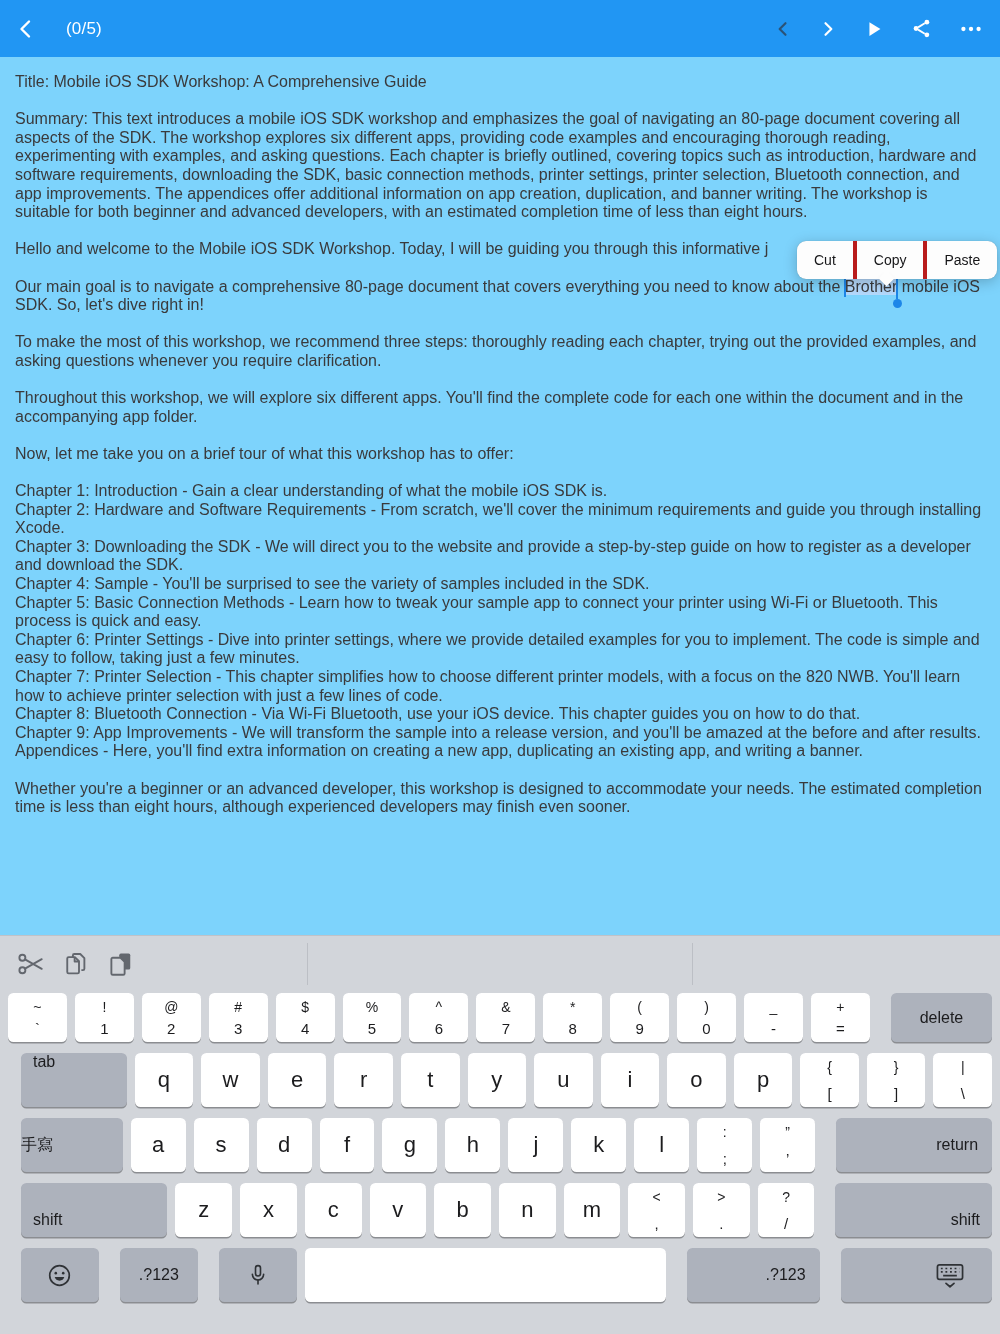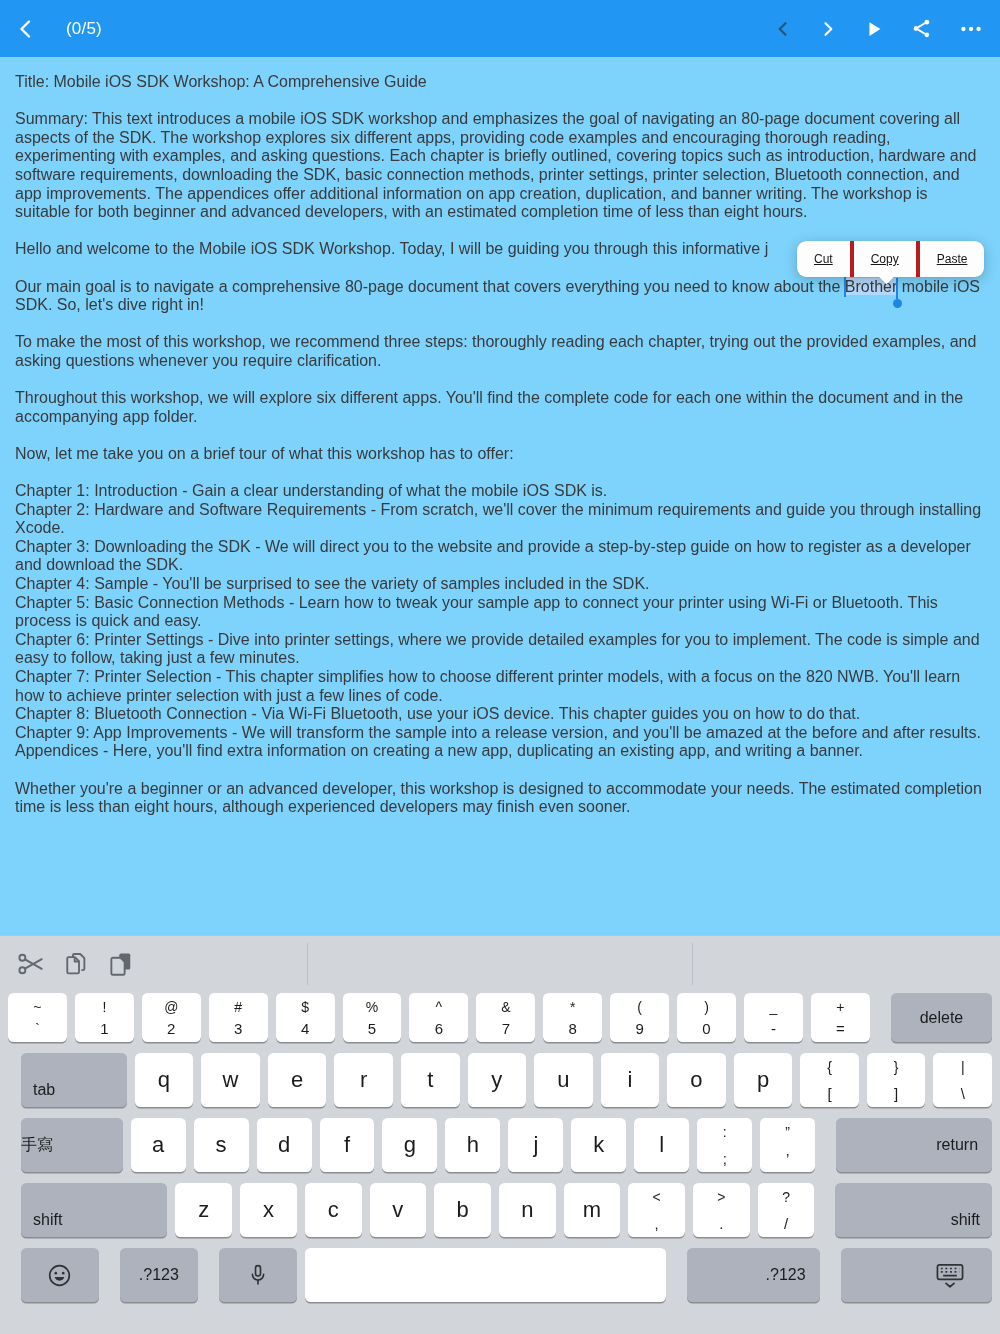--- a/index.html
+++ b/index.html
@@ -40,22 +40,22 @@
   
   .ctx{
     position:absolute;top:184px;left:797px;display:flex;background:#fdfdfd;border-radius:9px;
     box-shadow:0 3px 14px rgba(0,0,0,.22),0 0 1px rgba(0,0,0,.25);z-index:5;
   }
   .ctx::after{
     content:"";position:absolute;bottom:-5px;left:84px;width:11px;height:11px;background:#fdfdfd;
     transform:rotate(45deg);box-shadow:3px 3px 6px rgba(0,0,0,.08);
   }
   .ctx button{
-    background:none;border:none;font-family:inherit;font-size:12px;color:#161618;
-    padding:11px 17px;cursor:pointer;position:relative;z-index:2;text-decoration:underline;
+    background:none;border:none;font-family:inherit;font-size:14px;color:#161618;
+    padding:11px 17px;cursor:pointer;position:relative;z-index:2;
   }
   .ctx button + button{border-left:4px solid #b91c1c;}
   
   .keyboard{
     position:absolute;left:0;right:0;bottom:0;height:399px;background:#d2d5da;
     border-top:1px solid #bfc2c8;box-sizing:border-box;
   }
   .clip-bar{position:relative;height:56px;display:flex;align-items:center;gap:15px;padding-left:16px;color:#63676e;}
   .clip-bar .cdiv{position:absolute;top:7px;bottom:7px;width:1px;background:#bcbfc5;}
   .cdiv-1{left:307px;} .cdiv-2{left:692px;}
@@ -68,21 +68,21 @@
     display:flex;align-items:center;justify-content:center;color:#1c1c1e;cursor:pointer;
     box-sizing:border-box;min-width:0;
   }
   .key.mod{background:#adb2bc;margin-left:13px;}
   .key .lbl{font-size:22px;font-weight:400;}
   .key.mod .lbl{font-size:16px;}
   .key .stack{display:flex;flex-direction:column;justify-content:space-between;align-items:center;height:100%;padding:7px 0 6px;box-sizing:border-box;}
   .key .top{font-size:14px;line-height:1;}
   .key .bot{font-size:15px;line-height:1;}
   [data-name="key-delete"]{flex:1.72;}
-  [data-name="key-tab"]{flex:1.6;justify-content:flex-start;align-items:flex-end;padding:0 0 8px 12px;}
+  [data-name="key-tab"]{flex:1.6;justify-content:flex-start;align-items:flex-start;padding:0 0 8px 12px;}
   [data-name="key-handwriting"]{flex:1.85;justify-content:flex-start;}
   [data-name="key-return"]{flex:2.0;justify-content:flex-end;padding-right:14px;padding-left:32px;}
   [data-name="key-shift-left"]{flex:2.37;justify-content:flex-start;align-items:flex-end;padding:0 0 8px 12px;}
   [data-name="key-shift-right"]{flex:2.55;justify-content:flex-end;align-items:flex-end;padding:0 12px 8px 0;}
   [data-name="key-space"]{flex:4.64;}
   [data-name="key-num-right"]{flex:1.52;justify-content:flex-end;padding-right:14px;}
   [data-name="key-dismiss"]{flex:1.61;justify-content:flex-end;padding-right:26px;}
   .key .icon{display:flex;color:#2f3236;}
 </style>
 </head>

